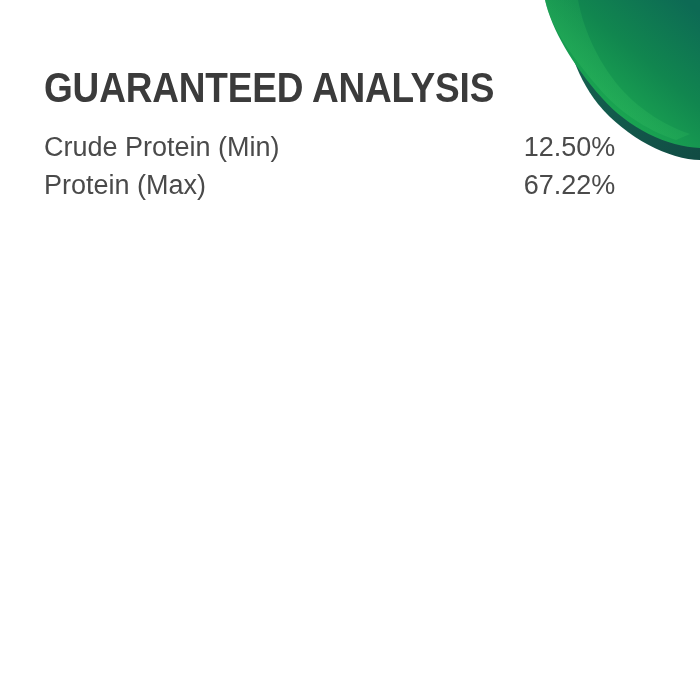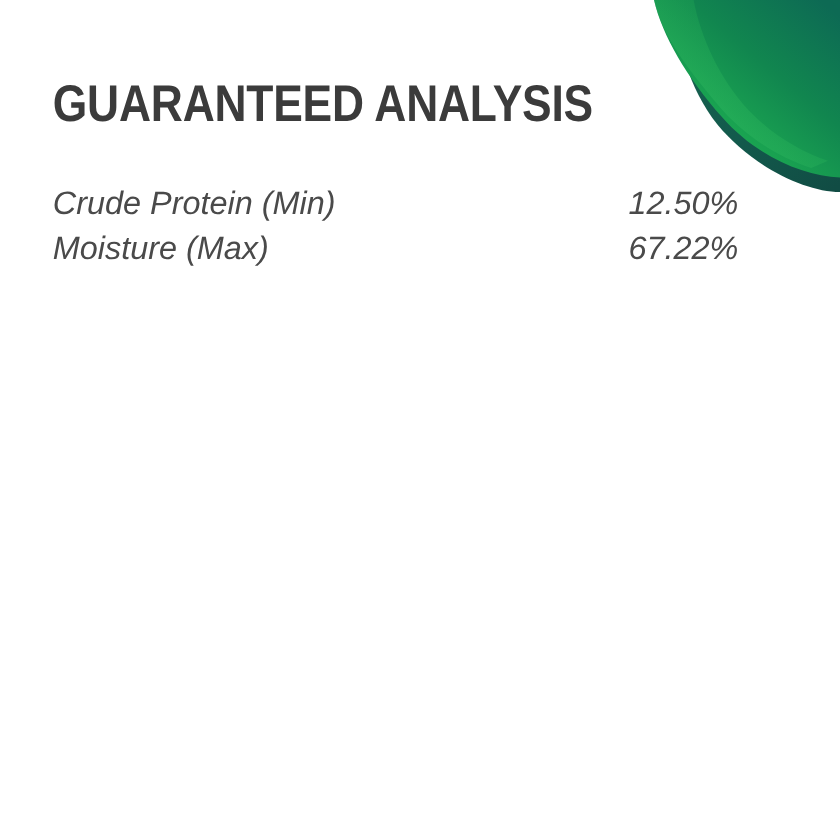--- a/index.html
+++ b/index.html
@@ -50,24 +50,23 @@
     font-weight: bold;
     letter-spacing: -0.2px;
     color: #3b3b3b;
     transform: scaleX(0.86);
     transform-origin: left center;
     white-space: nowrap;
   }
   #analysis-table {
     position: absolute;
     left: 0;
-    top: 150px;
+    top: 128px;
     width: 611px;
     border-collapse: collapse;
-    font-style: italic;
   }
   #analysis-table tr {
     height: 38px;
   }
   #analysis-table td {
     padding: 0;
     font-size: 27px;
     line-height: 38px;
     color: #4a4a4a;
     font-weight: normal;
@@ -119,20 +118,20 @@
 
     <h1 id="page-title">GUARANTEED ANALYSIS</h1>
 
     <table id="analysis-table">
       <tbody>
         <tr>
           <td class="nutrient-label">Crude Protein (Min)</td>
           <td class="nutrient-value">12.50%</td>
         </tr>
         <tr>
-          <td class="nutrient-label">Moisture (Max)</td>
+          <td class="nutrient-label">Protein (Max)</td>
           <td class="nutrient-value">67.22%</td>
         </tr>
       </tbody>
     </table>
 
   </div>
 </div>
 
 </body></html>

